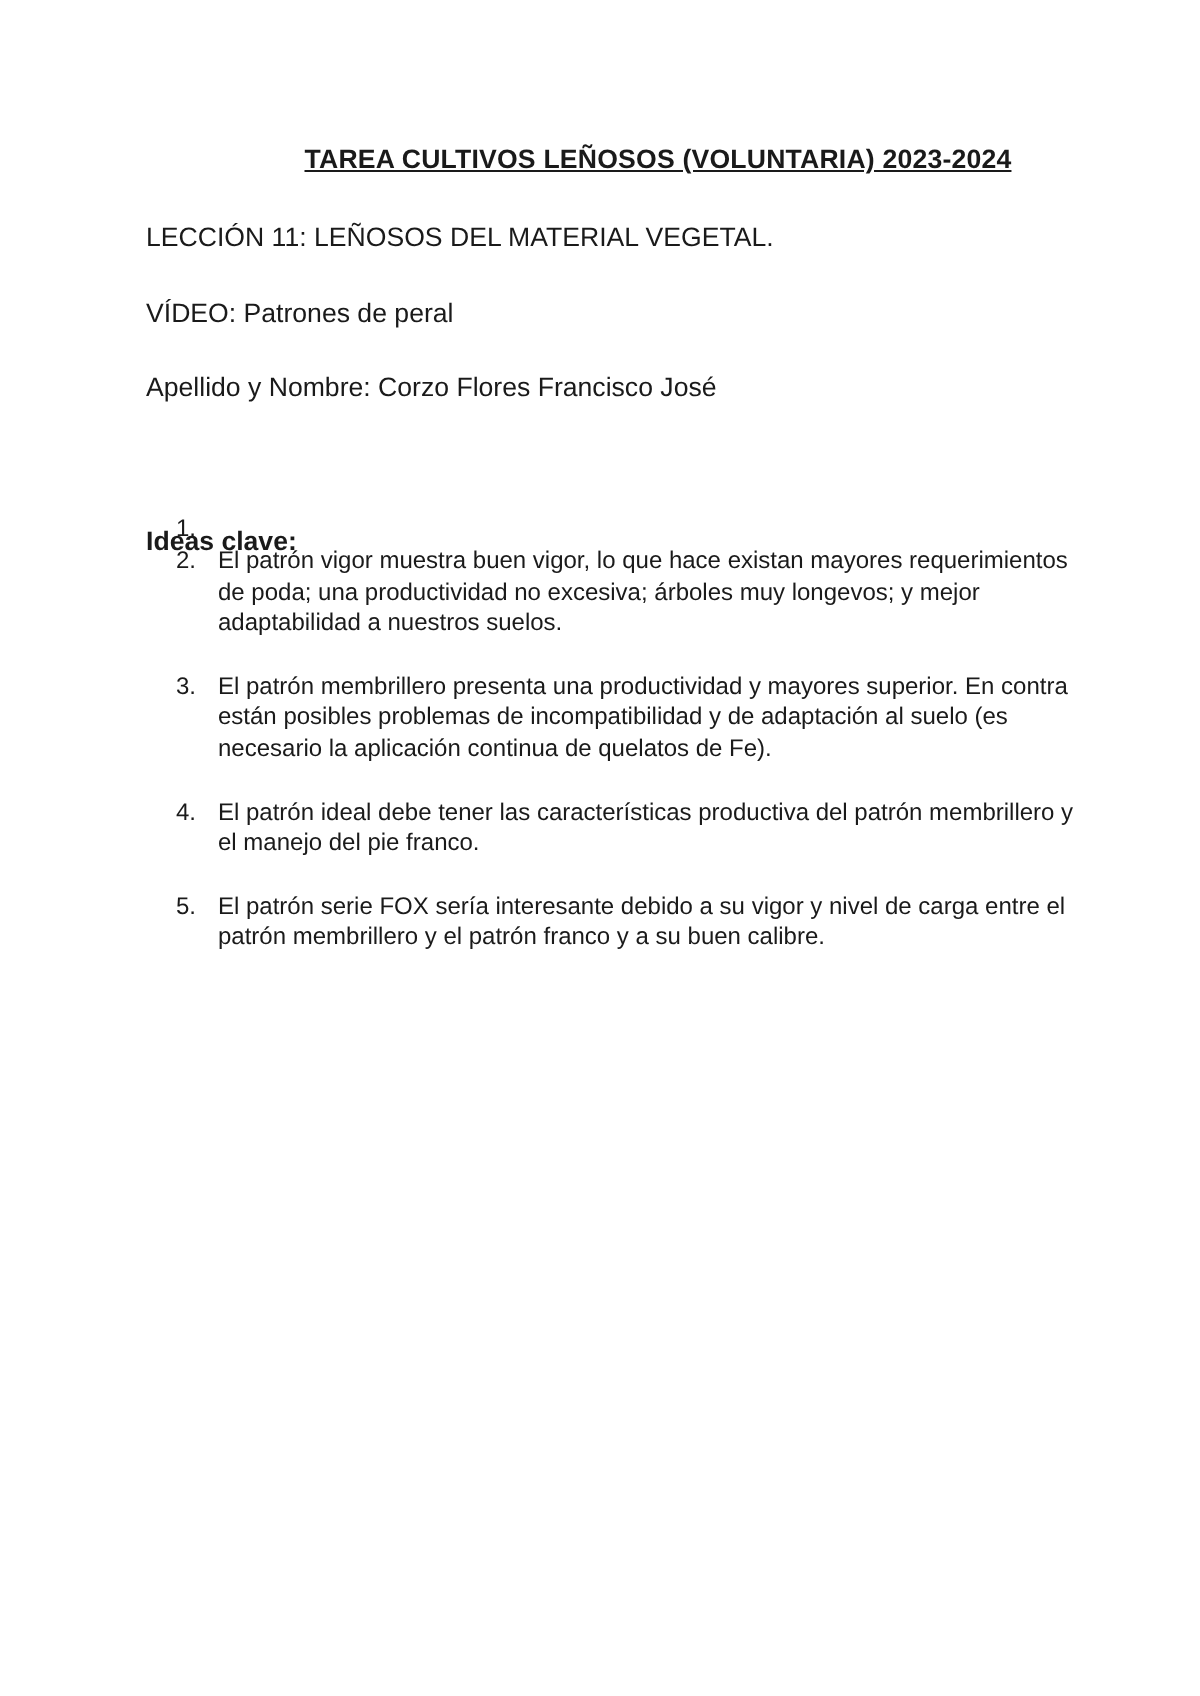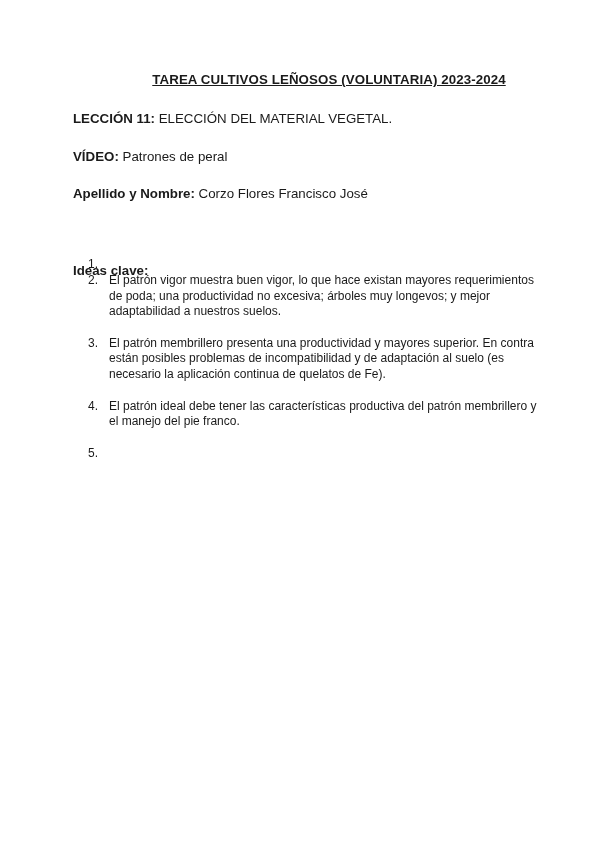--- a/index.html
+++ b/index.html
@@ -2,37 +2,37 @@
 <html><head>
   <meta charset="utf-8">
   <style>
     html, body { margin: 0; padding: 0; background: #ffffff; }
     body { width: 600px; height: 848px; position: relative; overflow: hidden;
            font-family: "Liberation Sans", sans-serif; color: #1a1a1a; }
     .page { position: absolute; left: 0; top: 0; width: 600px; height: 848px; background: #fff; }
     .title { position: absolute; left: 0; width: 600px; top: 72px; text-align: center;
              font-size: 13.3px; font-weight: bold; text-decoration: underline; letter-spacing: 0.1px; padding-left: 29px; }
     .field { position: absolute; left: 73px; font-size: 13.3px; white-space: nowrap; }
-    .field b { font-weight: bold; text-align: center; }
+    .field b { font-weight: normal; text-align: center; }
     .f1 { top: 111px; }
     .f2 { top: 149px; }
     .f3 { top: 186px; }
     .f4 { top: 223px; font-weight: bold; margin-top: 40px; }
     .ideas { position: absolute; left: 88px; top: 257px; width: 460px; margin: 0; padding: 0; list-style: none; }
     .ideas li { position: relative; padding-left: 21px; font-size: 12px; line-height: 15.6px; margin-bottom: 16px; }
     .ideas li .num { position: absolute; left: 0; top: 0; }
   </style>
 </head>
 <body>
 
 <div class="page">
   <div class="title">TAREA CULTIVOS LEÑOSOS (VOLUNTARIA) 2023-2024</div>
 
   <div class="field f1">
-    <b>LECCIÓN 11:</b><span> ELECCIÓN DEL MATERIAL VEGETAL.</span>
+    <b>LECCIÓN 11:</b><span> LEÑOSOS DEL MATERIAL VEGETAL.</span>
   </div>
   <div class="field f3">
     <b>Apellido y Nombre:</b><span> Corzo Flores Francisco José</span>
   </div>
   <div class="field f2">
     <b>VÍDEO:</b><span> Patrones de peral</span>
   </div>
   <div class="field f4">Ideas clave:</div>
 
   <ol class="ideas">
@@ -46,15 +46,16 @@
     <li>
       <span class="num">3.</span>
       <span>El patrón membrillero presenta una productividad y mayores superior. En contra están posibles problemas de incompatibilidad y de adaptación al suelo (es necesario la aplicación continua de quelatos de Fe).</span>
     </li>
     <li>
       <span class="num">4.</span>
       <span>El patrón ideal debe tener las características productiva del patrón membrillero y el manejo del pie franco.</span>
     </li>
     <li>
       <span class="num">5.</span>
+      <span>El patrón serie FOX sería interesante debido a su vigor y nivel de carga entre el patrón membrillero y el patrón franco y a su buen calibre.</span>
     </li>
   </ol>
 </div>
 
 </body></html>

